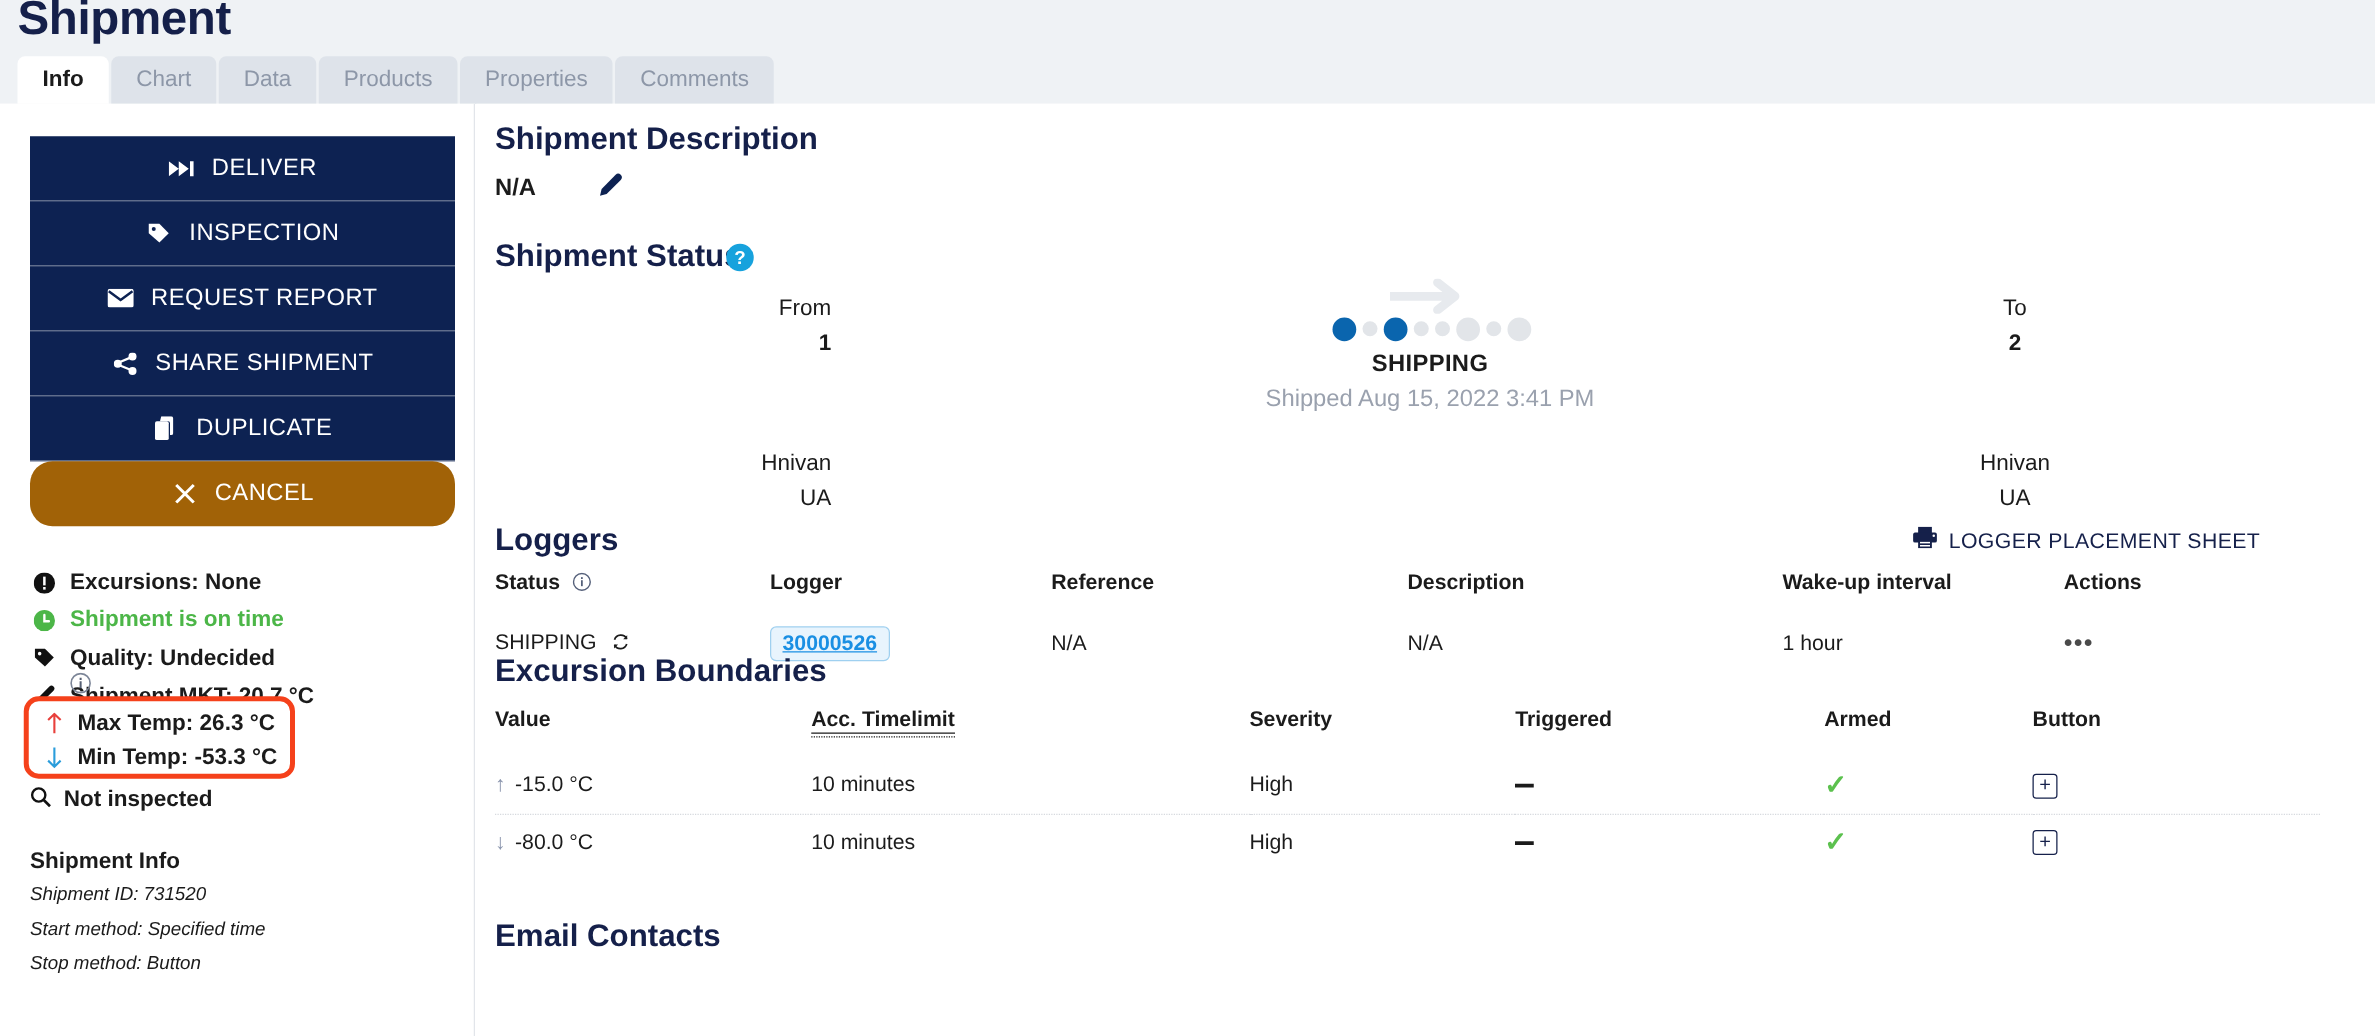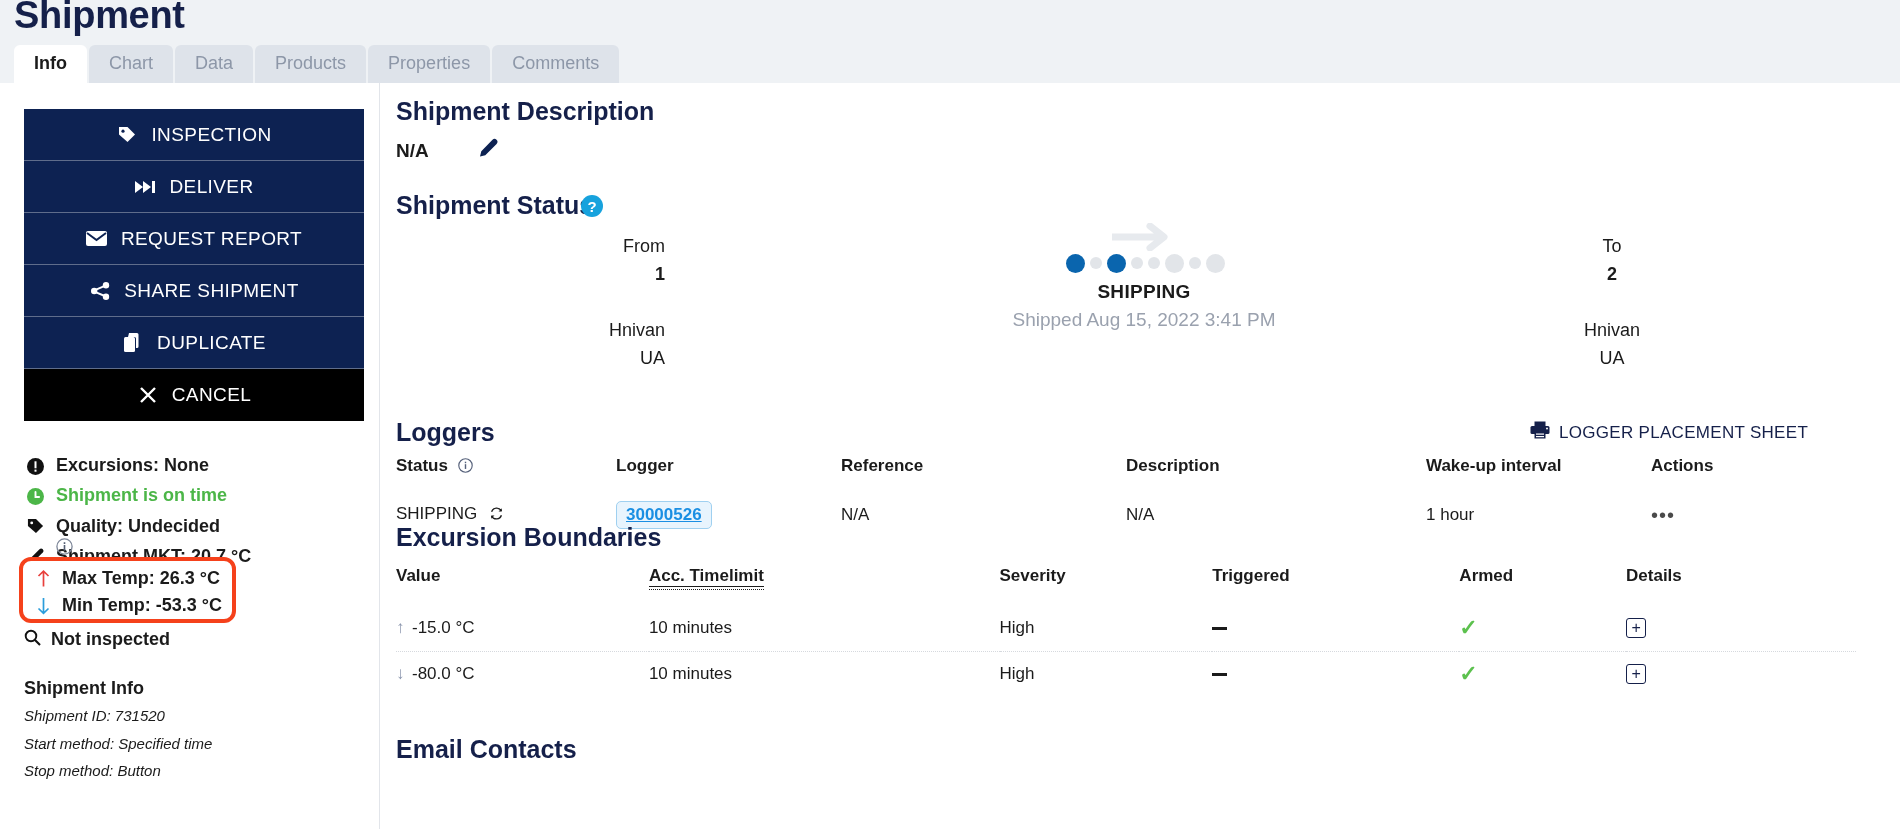--- a/index.html
+++ b/index.html
@@ -46,21 +46,21 @@
   }
   .action-btn {
     height: 52px; width: 340px;
     background: #0d2252; color: #ffffff;
     display: flex; align-items: center; justify-content: center;
     font-size: 19px; letter-spacing: 0.4px;
     border-bottom: 1px solid #5f6d8b;
     cursor: pointer; user-select: none;
   }
   .action-btn:last-child { border-bottom: none; }
-  .action-btn.danger { background: #000000; border-bottom: none; }
+  .action-btn.danger { background: #a16207; border-bottom: none; border-radius: 18px; }
   .action-btn .ico {
     display: inline-flex; align-items: center; justify-content: center;
     margin-right: 13px; width: 22px; height: 22px;
   }
   .action-btn svg { display: block; }
 
   
   .status-list {
     position: absolute; left: 24px; top: 370px; width: 340px;
   }
@@ -129,21 +129,21 @@
     background: #17a2dd; color: #fff; font-size: 15px; font-weight: 700;
     display: flex; align-items: center; justify-content: center; cursor: pointer;
   }
 
   .endpoint {
     position: absolute; width: 200px; text-align: center;
     font-size: 18px; color: #1b1b1b; line-height: 1.55;
   }
   .endpoint .ep-head { font-weight: 400; }
   .endpoint .ep-num { font-weight: 700; }
-  .endpoint .ep-city { margin-top: 28px; }
+  .endpoint .ep-city { margin-top: 68px; }
   .ep-from { left: 84px; top: 150px; text-align: right; }
   .ep-to { left: 1131px; top: 150px; }
 
   .progress-wrap {
     position: absolute; left: 443px; top: 140px; width: 640px; text-align: center;
   }
   .arrow-ico { position: absolute; left: 50%; margin-left: -32px; top: 0; }
   .dots {
     position: absolute; left: 50%; margin-left: -78px; top: 30px;
     display: flex; align-items: center; gap: 5px; height: 20px;
@@ -231,35 +231,35 @@
     <div class="tab">Properties</div>
     <div class="tab">Comments</div>
   </div>
 </div>
 
 <div class="sidebar">
   <div class="action-stack">
 
     <div class="action-btn">
       <span class="ico">
+        <svg width="20" height="14" viewBox="0 0 20 14">
+            <path d="M0 1 L8 7 L0 13 Z M8 1 L16 7 L8 13 Z M17 1 h3 v12 h-3 z" fill="#fff"></path>
+          </svg>
+      </span>
+      <span>DELIVER</span>
+    </div>
+
+    <div class="action-btn">
+      <span class="ico">
         <svg width="18" height="18" viewBox="0 0 18 18">
             <path d="M1 1 h8.5 L17 8.5 L9.5 16 L1 8.5 Z" fill="#fff"></path>
             <circle cx="5" cy="5.2" r="1.6" fill="#0d2252"></circle>
           </svg>
       </span>
       <span>INSPECTION</span>
-    </div>
-
-    <div class="action-btn">
-      <span class="ico">
-        <svg width="20" height="14" viewBox="0 0 20 14">
-            <path d="M0 1 L8 7 L0 13 Z M8 1 L16 7 L8 13 Z M17 1 h3 v12 h-3 z" fill="#fff"></path>
-          </svg>
-      </span>
-      <span>DELIVER</span>
     </div>
 
     <div class="action-btn">
       <span class="ico">
         <svg width="21" height="15" viewBox="0 0 21 15">
             <rect x="0" y="0" width="21" height="15" rx="2" fill="#fff"></rect>
             <path d="M1 2 L10.5 9 L20 2" stroke="#0d2252" stroke-width="2" fill="none"></path>
           </svg>
       </span>
       <span>REQUEST REPORT</span>
@@ -509,21 +509,21 @@
       </colgroup>
     <thead>
       <tr>
         <th>Value</th>
         <th>
           <span class="dotted-underline">Acc. Timelimit</span>
         </th>
         <th>Severity</th>
         <th>Triggered</th>
         <th>Armed</th>
-        <th>Details</th>
+        <th>Button</th>
       </tr>
     </thead>
     <tbody>
       <tr>
         <td>
           <span class="arr">↑</span><span>-15.0 °C</span>
         </td>
         <td>10 minutes</td>
         <td>High</td>
         <td><span class="dash"></span></td>

